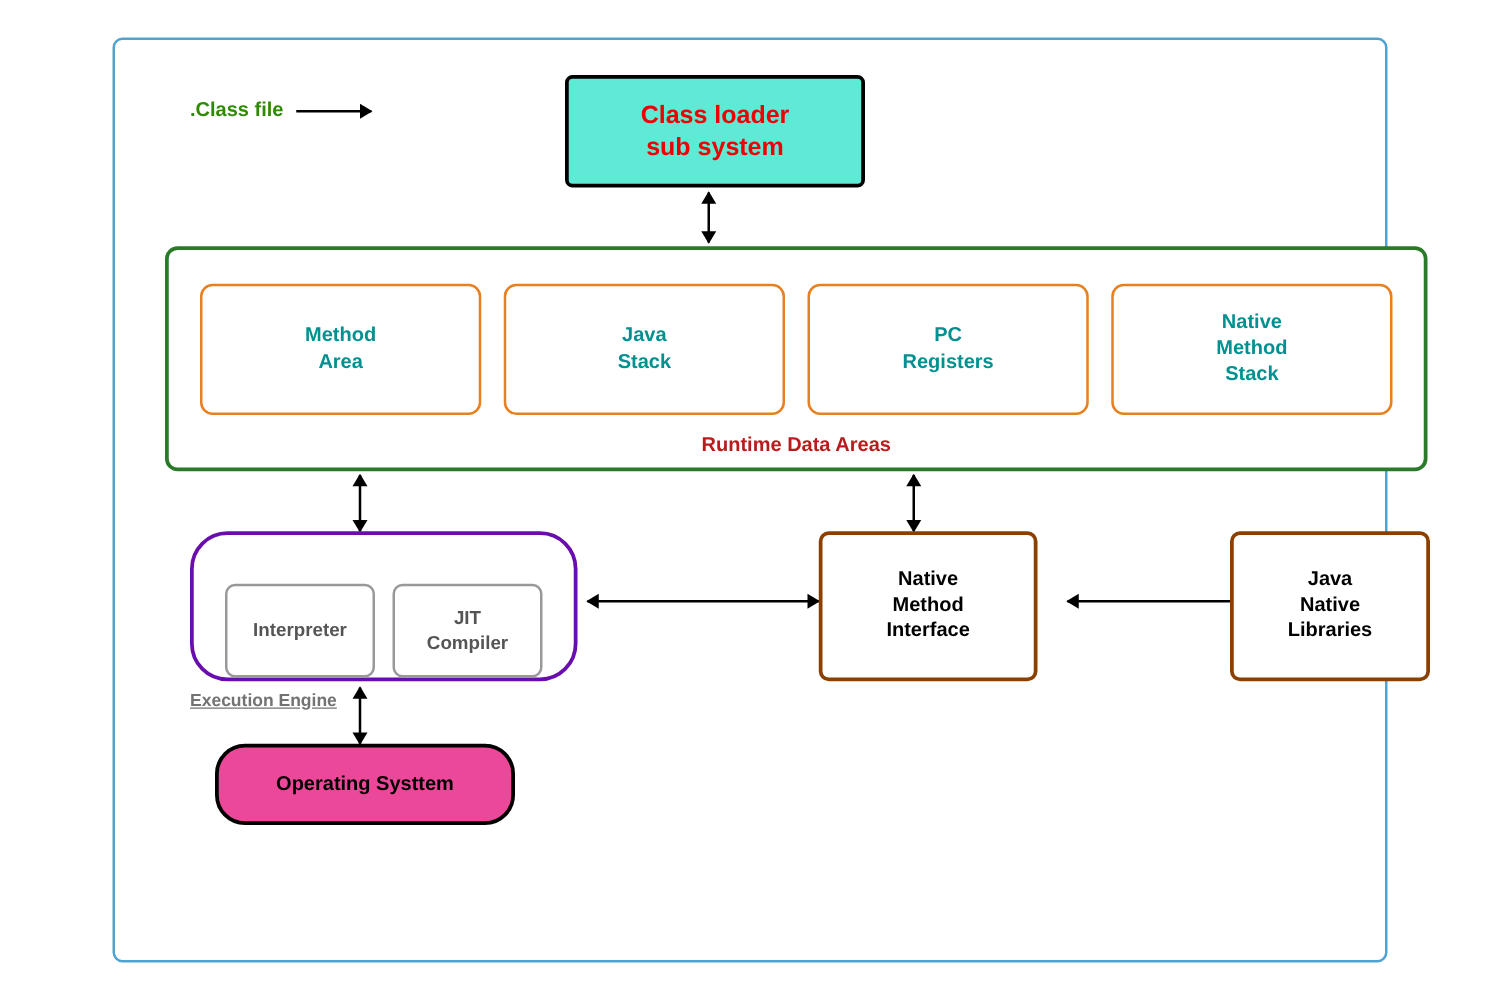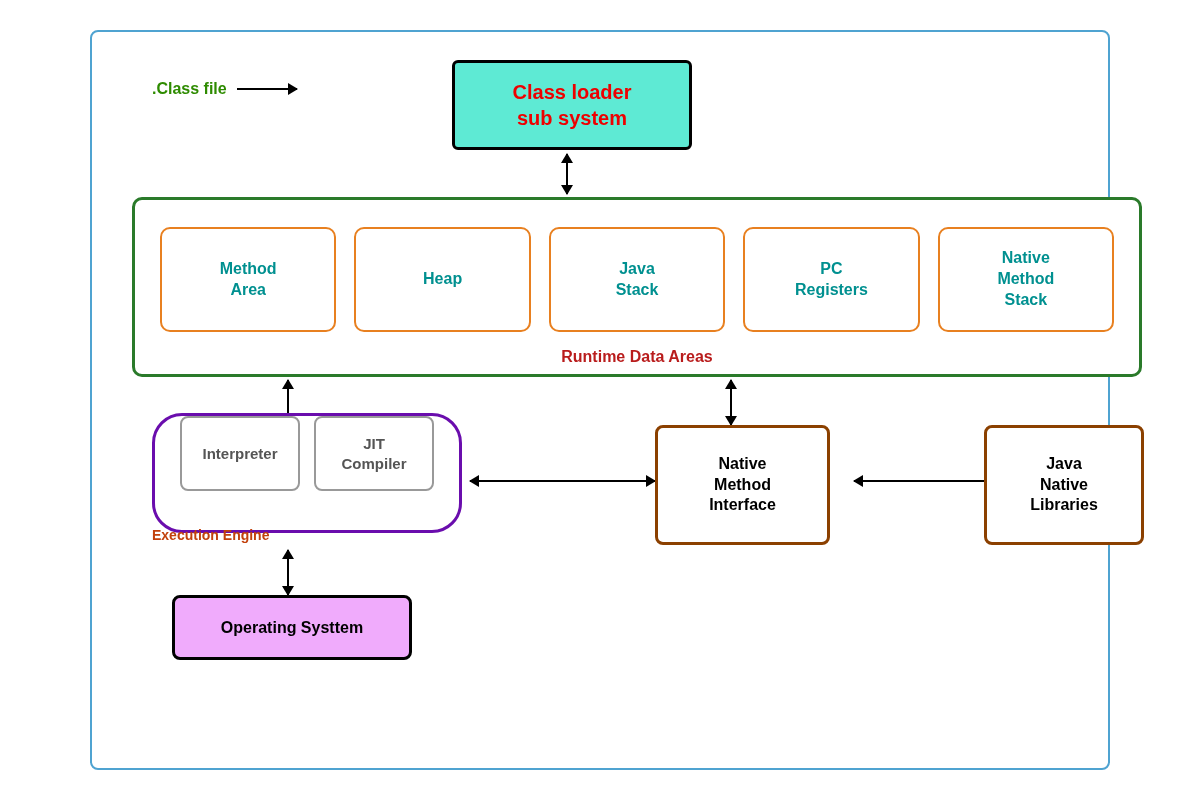--- a/index.html
+++ b/index.html
@@ -207,40 +207,41 @@
       bottom: -1px;
       left: -5px;
       border-top: 10px solid #000;
       border-left: 6px solid transparent;
       border-right: 6px solid transparent;
     }
 
     
     .exec-engine-box {
       position: absolute;
-      top: 381px;
+      top: 393px;
       left: 60px;
       width: 310px;
       height: 120px;
       border: 3px solid #6a0dad;
       border-radius: 30px;
       display: flex;
-      align-items: flex-start;
+      align-items: flex-end;
       justify-content: center;
       background: #fff;
       gap: 14px;
     }
 
     .exec-engine-label {
       position: absolute;
-      top: 495px;
+      top: 520px;
       left: 60px;
       font-weight: bold;
       font-size: 14px;
-      color: #c2410c;
+      color: #737373;
+      text-decoration: underline;
     }
 
     
     .sub-box {
       border: 2px solid #999;
       border-radius: 8px;
       padding: 10px 14px;
       display: flex;
       align-items: center;
       justify-content: center;
@@ -376,25 +377,25 @@
     }
 
     
     .os-box {
       position: absolute;
       top: 563px;
       left: 80px;
       width: 240px;
       height: 65px;
       border: 3px solid #000;
-      border-radius: 8px;
-      display: flex;
-      align-items: center;
-      justify-content: center;
-      background: #f0abfc;
+      border-radius: 24px;
+      display: flex;
+      align-items: center;
+      justify-content: center;
+      background: #ec4899;
     }
     .os-box .os-label {
       color: #000;
       font-weight: bold;
       font-size: 16px;
       text-align: center;
     }
   </style>
 </head>
 <body>
@@ -411,23 +412,20 @@
 sub system</div>
   </div>
 
   <div class="arrow-v-double-top"></div>
 
   <div class="runtime-box">
     <div class="mem-boxes">
       <div class="mem-box">
         <div class="mem-label" style="white-space:pre-line;">Method
 Area</div>
-      </div>
-      <div class="mem-box">
-        <div class="mem-label">Heap</div>
       </div>
       <div class="mem-box">
         <div class="mem-label" style="white-space:pre-line;">Java
 Stack</div>
       </div>
       <div class="mem-box">
         <div class="mem-label" style="white-space:pre-line;">PC
 Registers</div>
       </div>
       <div class="mem-box">

